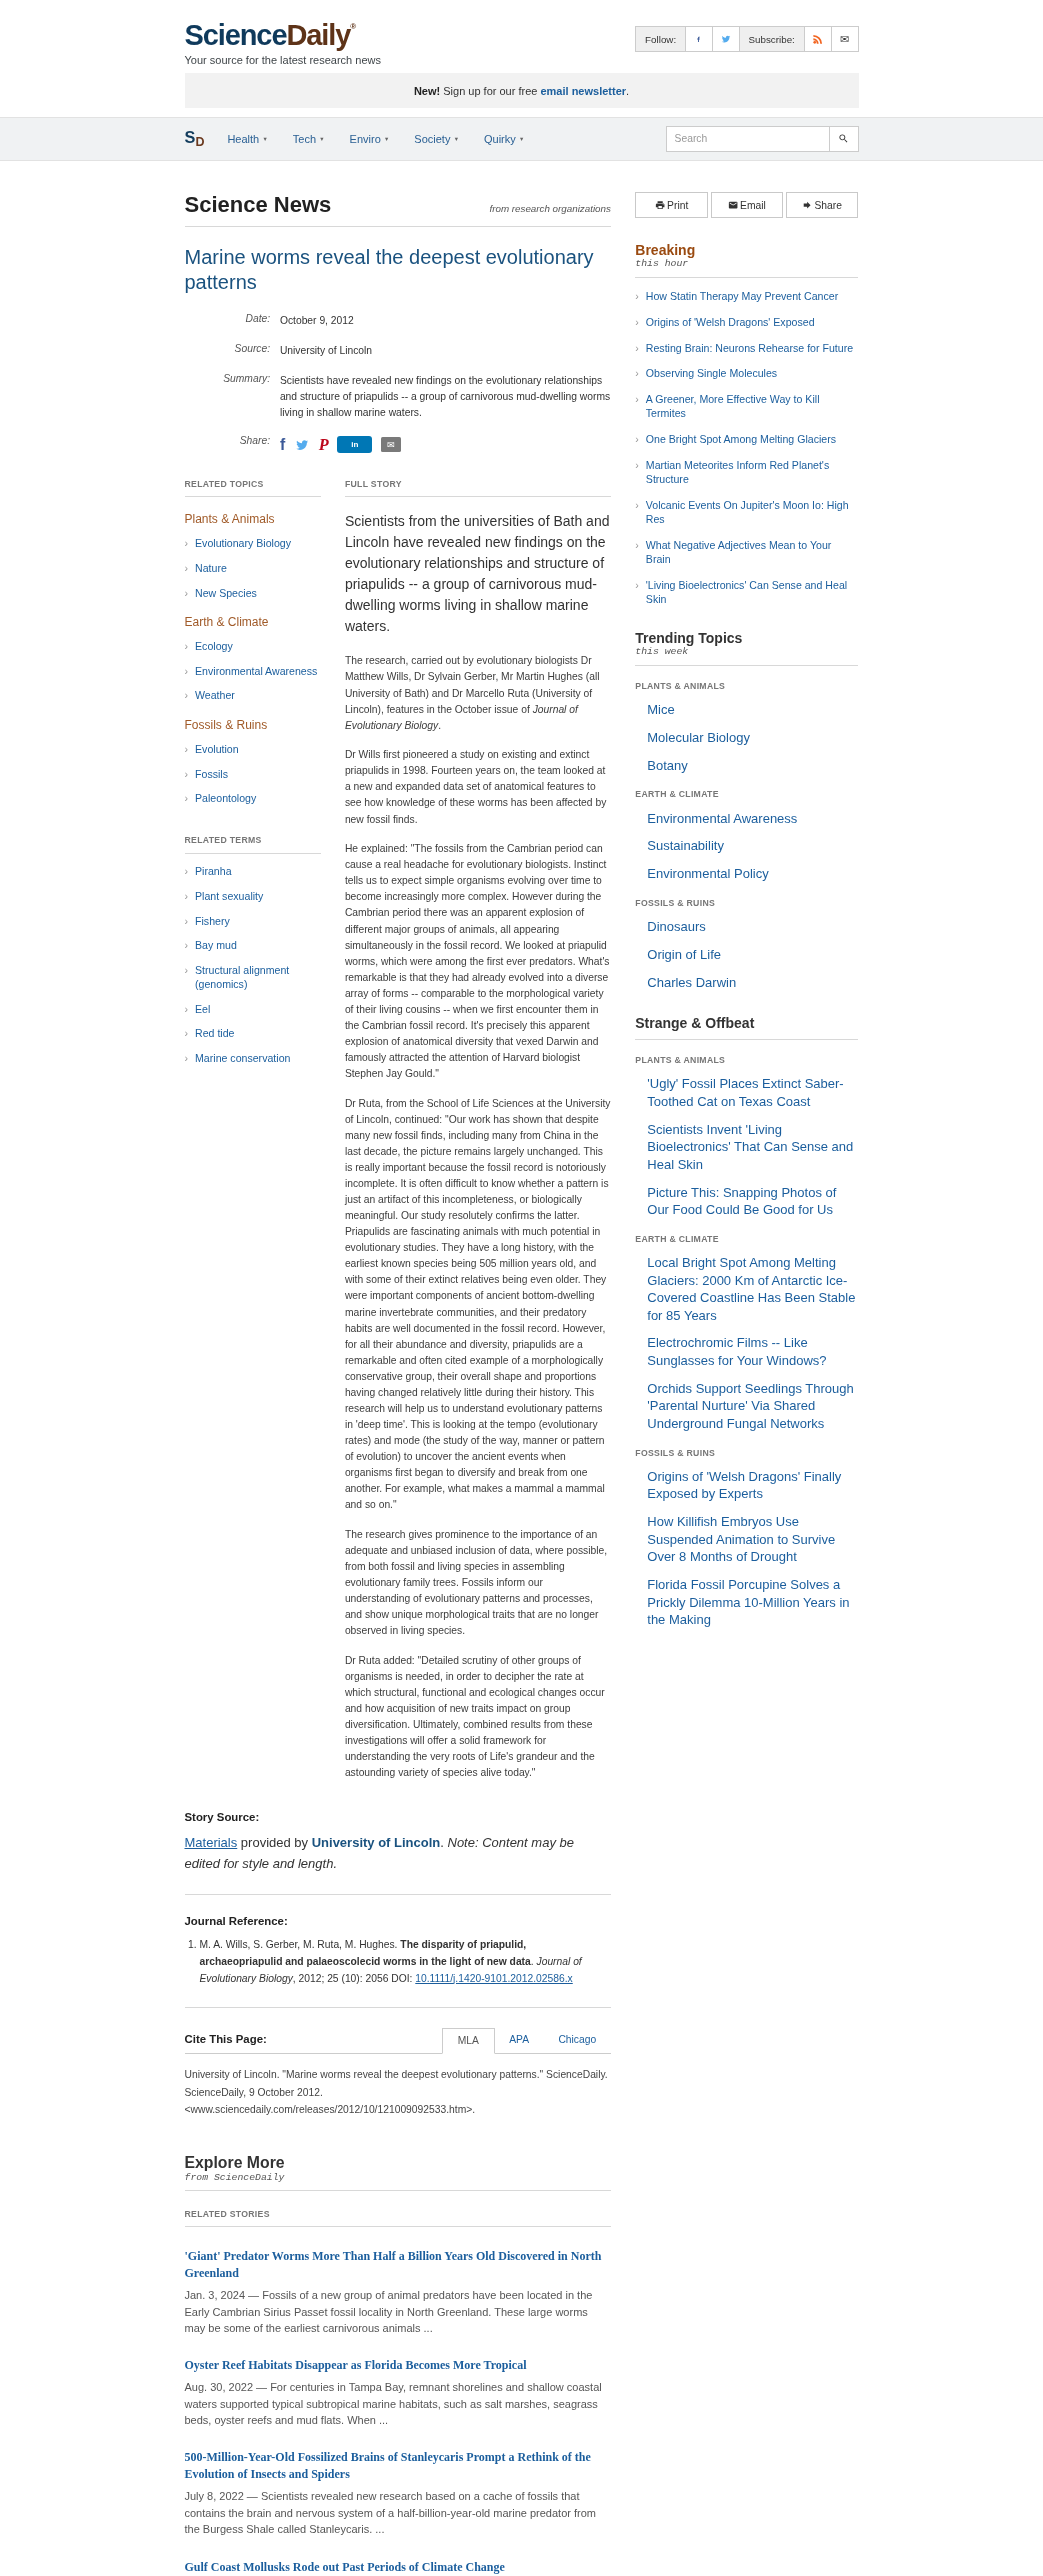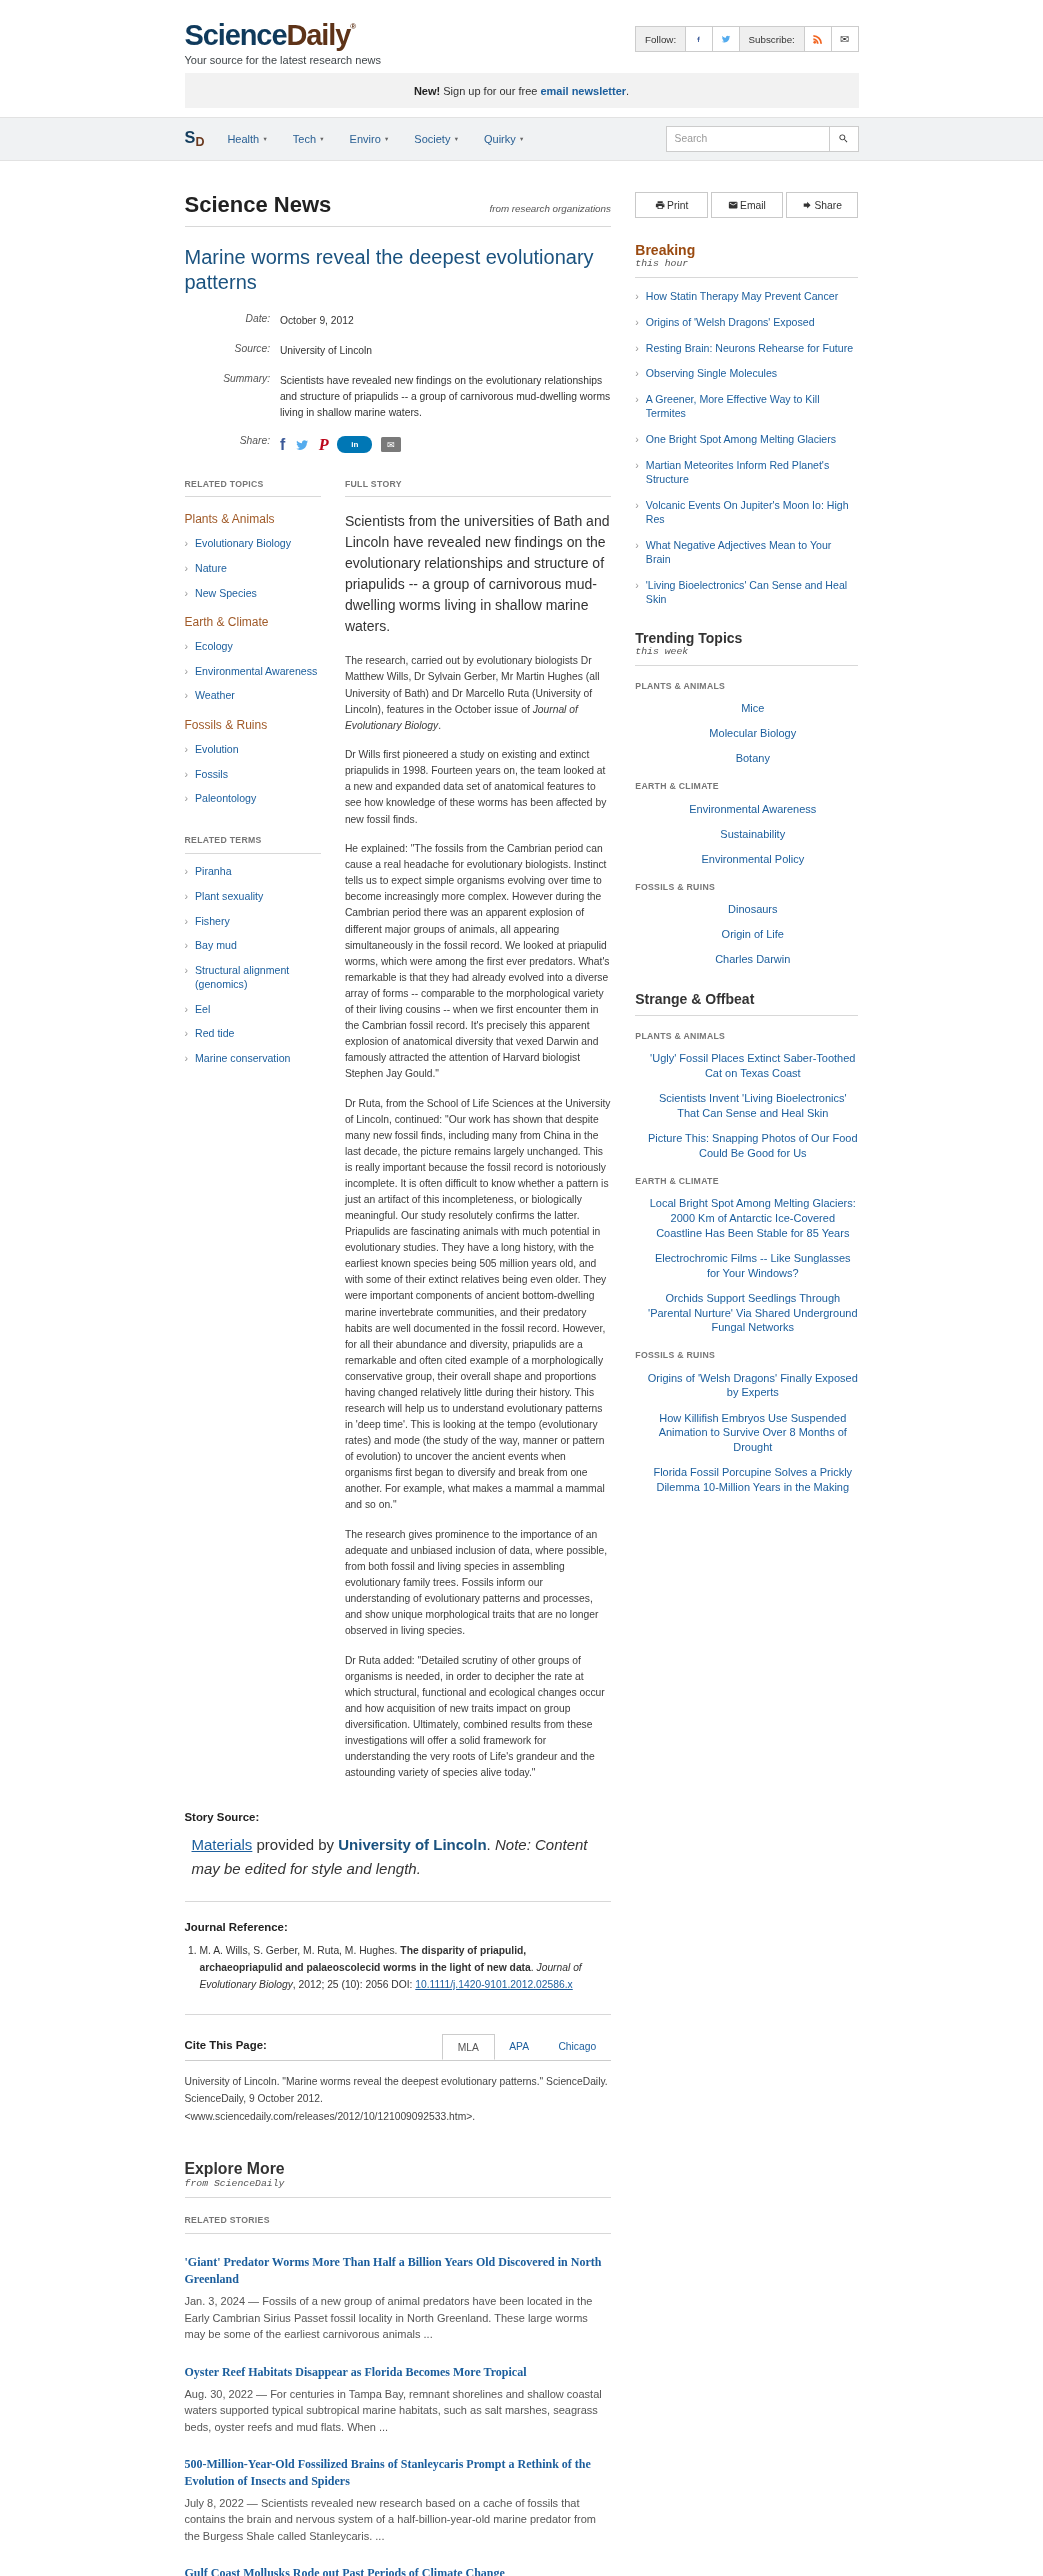--- a/index.html
+++ b/index.html
@@ -55,21 +55,21 @@
   .sn-row{display:flex;justify-content:space-between;align-items:baseline;}
   .section-title{font-size:22px;font-weight:bold;color:#222;margin:0;}
   .from-note{font-size:9.8px;font-style:italic;color:var(--gray);}
   .headline{font-size:20px;font-weight:normal;color:var(--titleblue);line-height:1.25;margin:18.5px 0 17.4px;}
   .meta{display:grid;grid-template-columns:65px 1fr;column-gap:9.8px;row-gap:14px;padding-left:20.6px;font-size:10.3px;align-items:start;}
   .mlabel{font-style:italic;color:var(--gray);text-align:right;}
   .mvalue{color:#333;line-height:1.55;}
   .share-icons{display:flex;gap:8.7px;align-items:center;}
   .fb-letter{color:#3b5998;font-size:15.8px;font-weight:bold;}
   .pin-letter{color:#bd081c;font-size:16.3px;font-weight:bold;font-family:"Liberation Serif",serif;font-style:italic;}
-  .badge{width:35px;height:16.3px;border-radius:8px;display:inline-flex;align-items:center;justify-content:center;color:#fff;font-weight:bold;}
+  .badge{width:35px;height:16.3px;border-radius:3px;display:inline-flex;align-items:center;justify-content:center;color:#fff;font-weight:bold;}
   .badge-in{background:#0077b5;font-size:8.1px;}
   .badge-mail{background:#7a7a7a;width:19.6px;height:15px;border-radius:1.6px;font-weight:normal;}
   .badge-mail .env-glyph{color:#fff;font-size:9.2px;}
 
   
   .rail-label{font-size:8.7px;font-weight:bold;color:var(--ltgray);letter-spacing:0.3px;}
   .group-title{font-size:12px;color:var(--railbrown);margin:15px 0 2.2px;font-weight:normal;}
   .rail-link{display:flex;gap:7px;font-size:10.6px;line-height:1.35;margin:10.3px 0;}
   .chev{color:#999;}
   .mt-56{margin-top:30px;}
@@ -77,29 +77,29 @@
   .action-btns{display:flex;gap:2.7px;}
   .abtn{display:flex;align-items:center;gap:2px;border:0.5px solid #c9c9c9;background:#fff;padding:6.5px 0;justify-content:center;flex:1;font-size:10.3px;color:#333;cursor:pointer;font-family:inherit;}
   .panel{margin-top:24px;}
   .panel-head{display:flex;justify-content:space-between;align-items:baseline;flex-direction:column;}
   .panel-head h2{font-size:14px;margin:0;font-weight:bold;color:#333;}
   .panel-head h2.brown{color:var(--brown);}
   .tf{font-style:italic;color:var(--gray);font-size:9.8px;font-family:Liberation Mono, monospace;}
   .breaking-list{list-style:none;margin:5.4px 0 0;padding:0;}
   .breaking-list li{margin:11.4px 0;}
   .cat{font-size:8.7px;font-weight:bold;color:var(--ltgray);letter-spacing:0.3px;margin:15px 0 3.3px;}
-  .plain-link{display:block;margin:10.3px 0 10.3px 12px;font-size:11px;line-height:1.35;text-align:center;}
+  .plain-link{display:block;margin:10.3px 0 10.3px 12px;font-size:13px;line-height:1.35;}
 
   
   .lead{font-size:14px;line-height:1.5;color:#333;margin:14px 0 16.3px;}
   .main-col p.body{font-size:10.3px;line-height:1.56;color:var(--txt);margin:0 0 13.6px;}
 
   
   .below h3{font-size:11.4px;font-weight:bold;color:#222;margin:0 0 9.8px;}
-  .source-line{font-size:15px;line-height:1.6;color:#333;margin:7px;}
+  .source-line{font-size:13px;line-height:1.6;color:#333;margin:0;}
   .u{text-decoration:underline;}
   .bold-link{font-weight:bold;color:var(--titleblue);}
   .below ol{margin:0;padding-left:15px;font-size:10.3px;line-height:1.65;color:#333;}
   hr.sp{border:0;border-top:0.5px solid var(--rule);margin:19.6px 0;}
   .cite-row{display:flex;justify-content:space-between;align-items:flex-end;border-bottom:0.5px solid #ccc;}
   .cite-row h3{margin:0 0 8.7px;}
   .tabs{display:flex;}
   .tab{padding:6.5px 14.7px;font-size:10.3px;display:inline-block;}
   .tab.active{border:0.5px solid #ccc;border-bottom:0.5px solid #fff;margin-bottom:-0.5px;color:#555;background:#fff;}
   .citation{font-size:10.3px;color:#444;line-height:1.7;margin:12px 0 0;}

